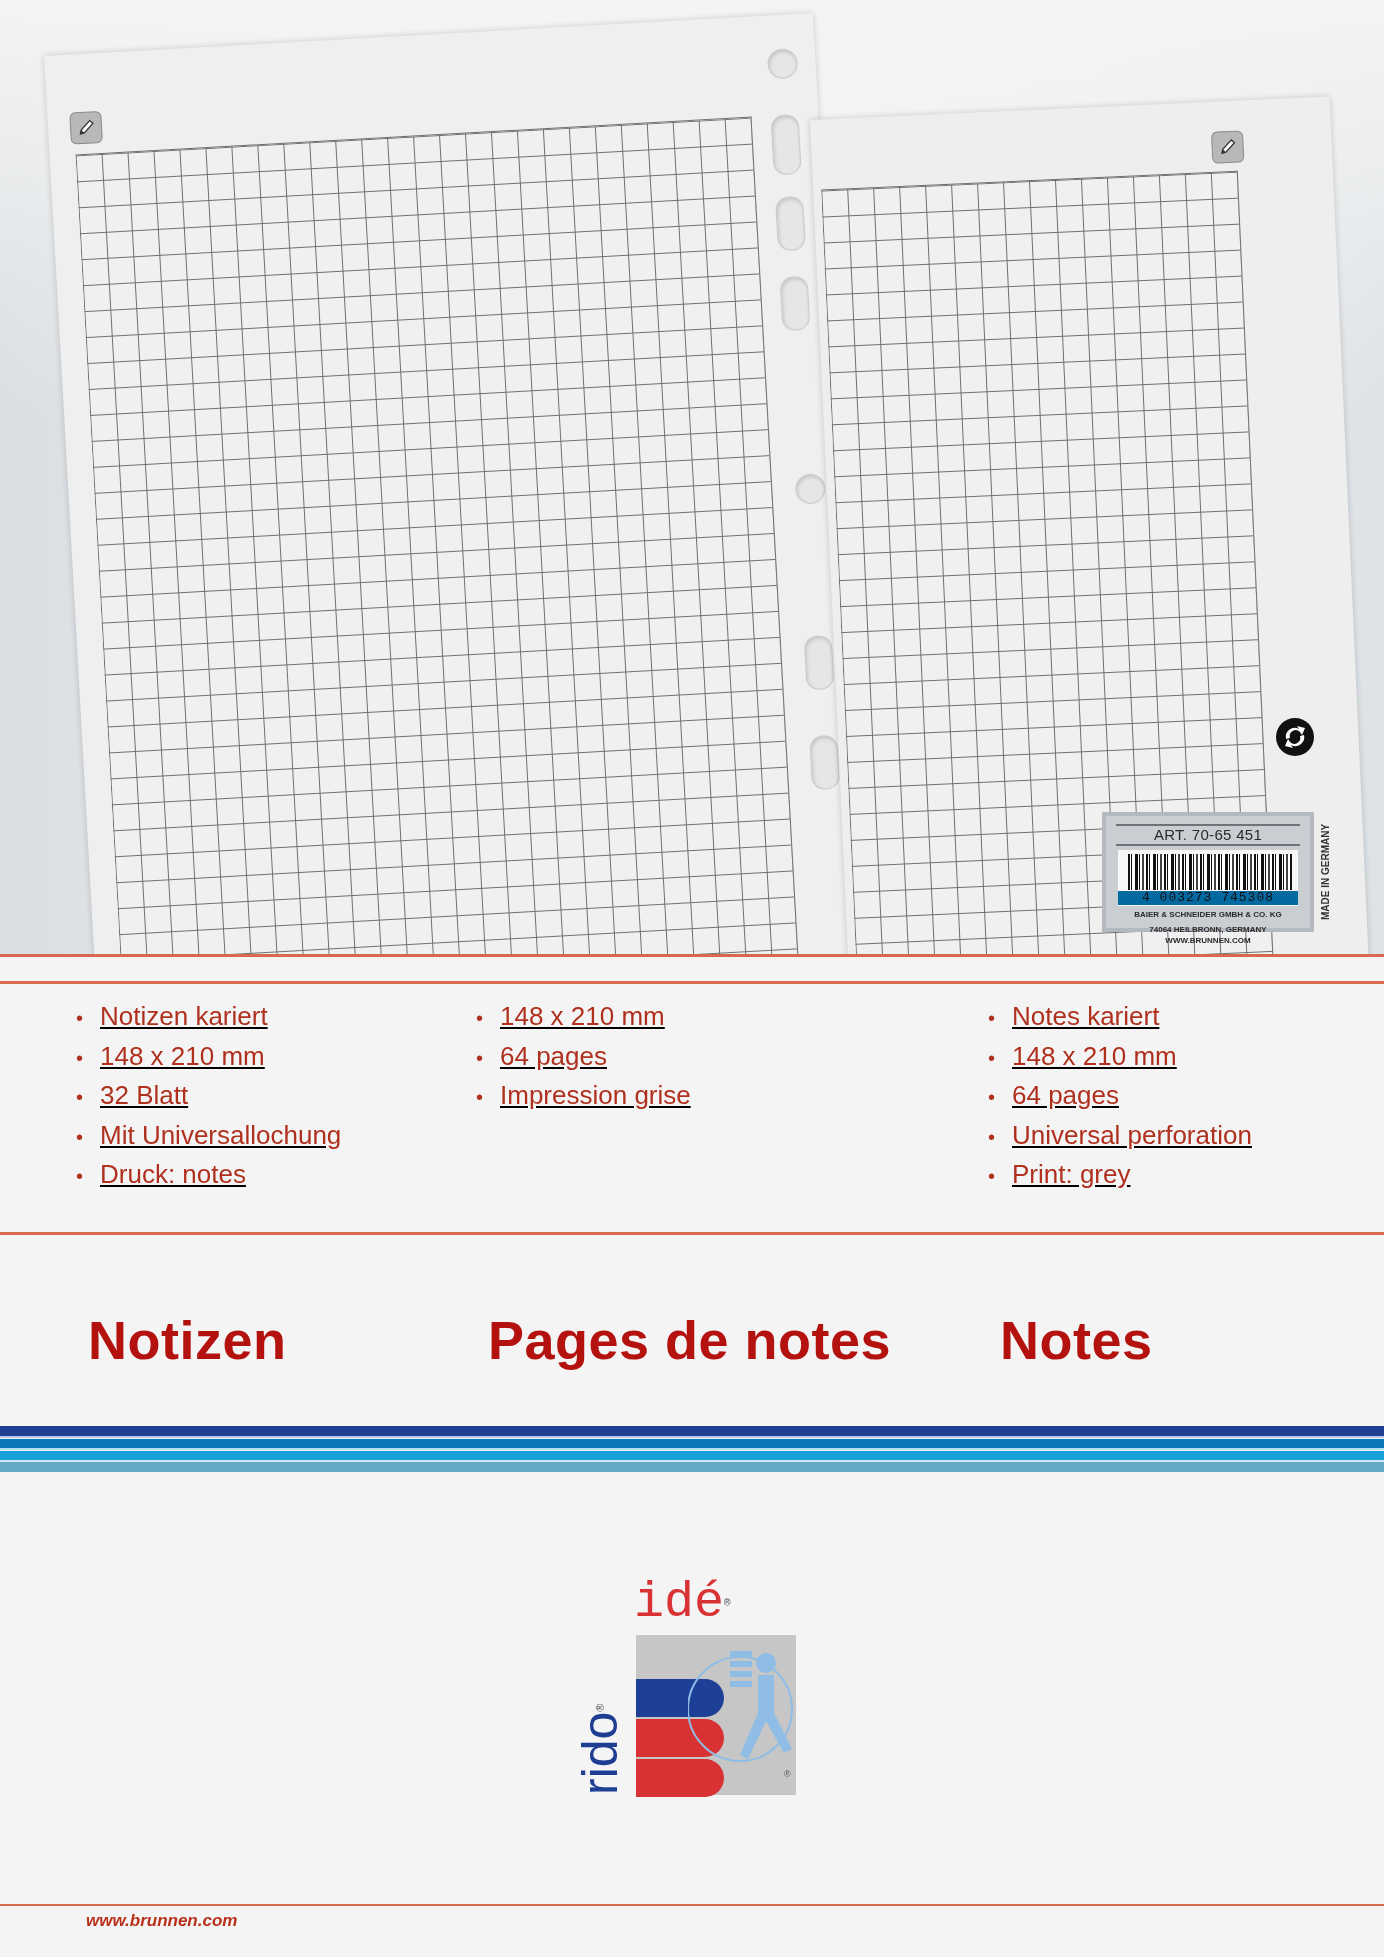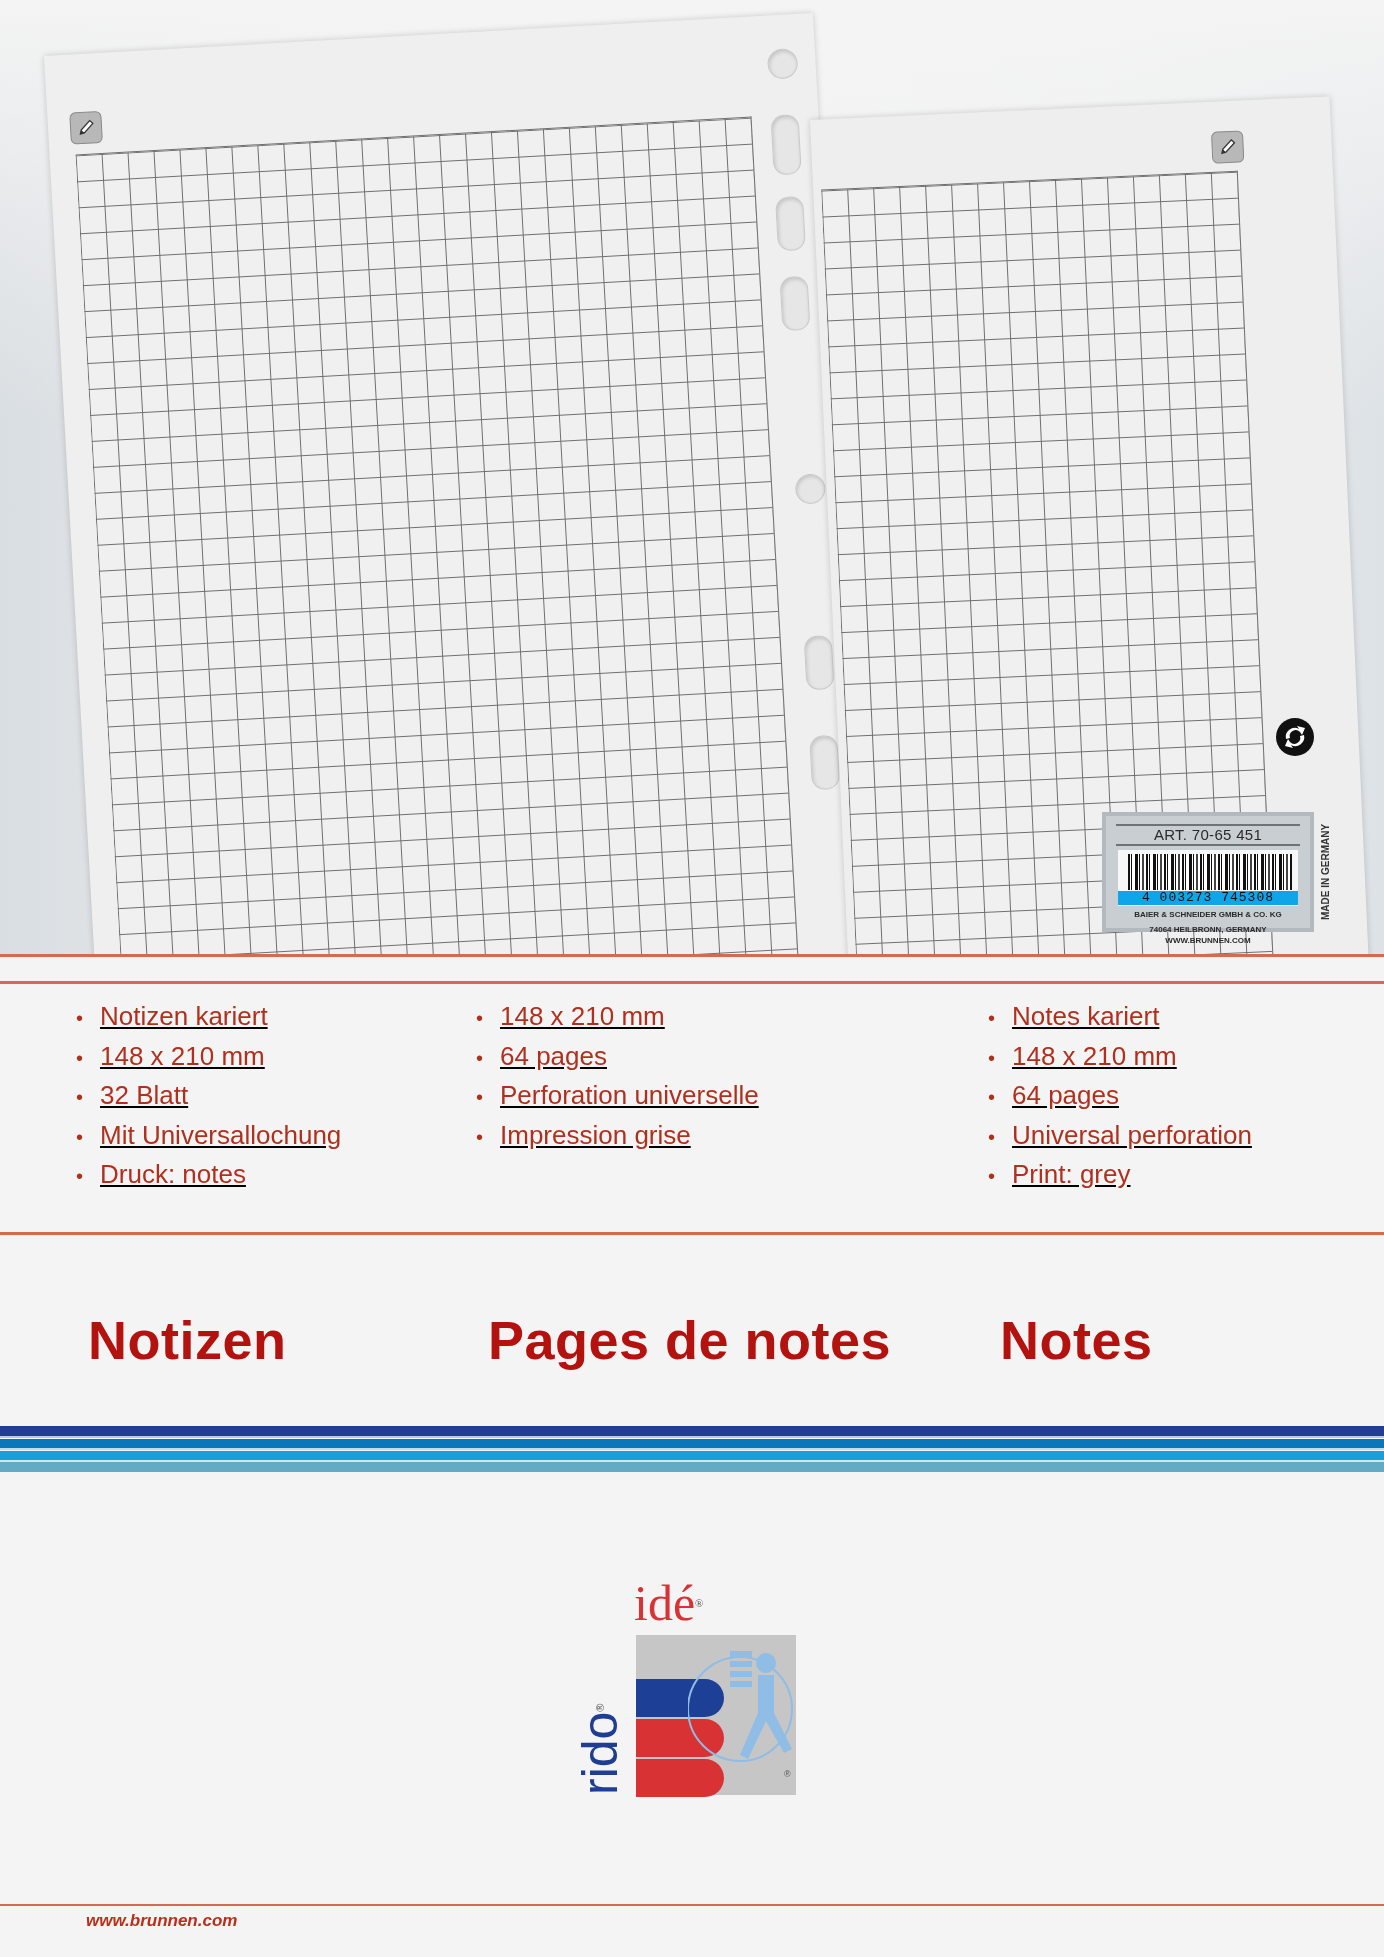--- a/index.html
+++ b/index.html
@@ -72,21 +72,21 @@
   }
   .barcode .bars {
     position: absolute; left: 10px; right: 6px; top: 4px; height: 36px;
     background: repeating-linear-gradient(90deg,
       #111 0 2px, #fff 2px 3px, #111 3px 4px, #fff 4px 7px, #111 7px 10px, #fff 10px 11px,
       #111 11px 12px, #fff 12px 14px, #444 14px 16px, #fff 16px 18px);
   }
   .barcode .digits {
     position: absolute; left: 0; right: 0; bottom: 1px;
     font-family: "Liberation Mono", monospace; font-size: 13px; letter-spacing: 1px; color: #111;
-    background: #0ea5e9; line-height: 14px; margin-top: 44px;
+    background: #0369a1; line-height: 14px; margin-top: 44px;
   }
   .label .company { font-family: "Liberation Sans", sans-serif; font-size: 8px; font-weight: bold; line-height: 11px; margin-top: 3px; }
   .made-in {
     position: absolute; left: 1320px; top: 920px; transform: rotate(-90deg); transform-origin: 0 0;
     font-family: "Liberation Sans", sans-serif; font-size: 10px; font-weight: bold; color: #333; white-space: nowrap;
   }
   .recycle {
     position: absolute; left: 1276px; top: 718px; width: 38px; height: 38px; border-radius: 50%;
     background: #111; display: flex; align-items: center; justify-content: center;
   }
@@ -110,21 +110,21 @@
   }
   .h-de { left: 76px; }
   .h-fr { left: 476px; }
   .h-en { left: 988px; }
   
   .stripe { position: absolute; left: 0; width: 1384px; }
   
   .logo { position: absolute; left: 578px; top: 1575px; width: 230px; height: 230px; }
   .logo .ide {
     position: absolute; left: 56px; top: 0px;
-    font-family: Liberation Serif, serif; font-size: 50px; line-height: 56px; color: #d83234;
+    font-family: Liberation Mono, monospace; font-size: 50px; line-height: 56px; color: #d83234;
   }
   .logo .reg { font-size: 11px; vertical-align: top; color: #555; }
   .logo .grey { position: absolute; left: 58px; top: 60px; width: 160px; height: 160px; background: #c6c6c6; }
   .logo .bar { position: absolute; left: 58px; width: 88px; height: 38px; border-radius: 0 19px 19px 0; }
   .logo .rido {
     position: absolute; left: -4px; top: 220px; transform: rotate(-90deg); transform-origin: 0 0;
     font-family: "Liberation Sans", sans-serif; font-size: 50px; line-height: 52px; color: #1e3e94; white-space: nowrap;
   }
   .logo .figure { position: absolute; left: 110px; top: 66px; }
   
@@ -191,21 +191,20 @@
 <ul class="list list-de">
   <li>Notizen kariert</li>
   <li>148 x 210 mm</li>
   <li>32 Blatt</li>
   <li>Mit Universallochung</li>
   <li>Druck: notes</li>
 </ul>
 <ul class="list list-fr">
   <li>148 x 210 mm</li>
   <li>64 pages</li>
-  <li>Perforation universelle</li>
   <li>Impression grise</li>
 </ul>
 <ul class="list list-en">
   <li>Notes kariert</li>
   <li>148 x 210 mm</li>
   <li>64 pages</li>
   <li>Universal perforation</li>
   <li>Print: grey</li>
 </ul>
 

